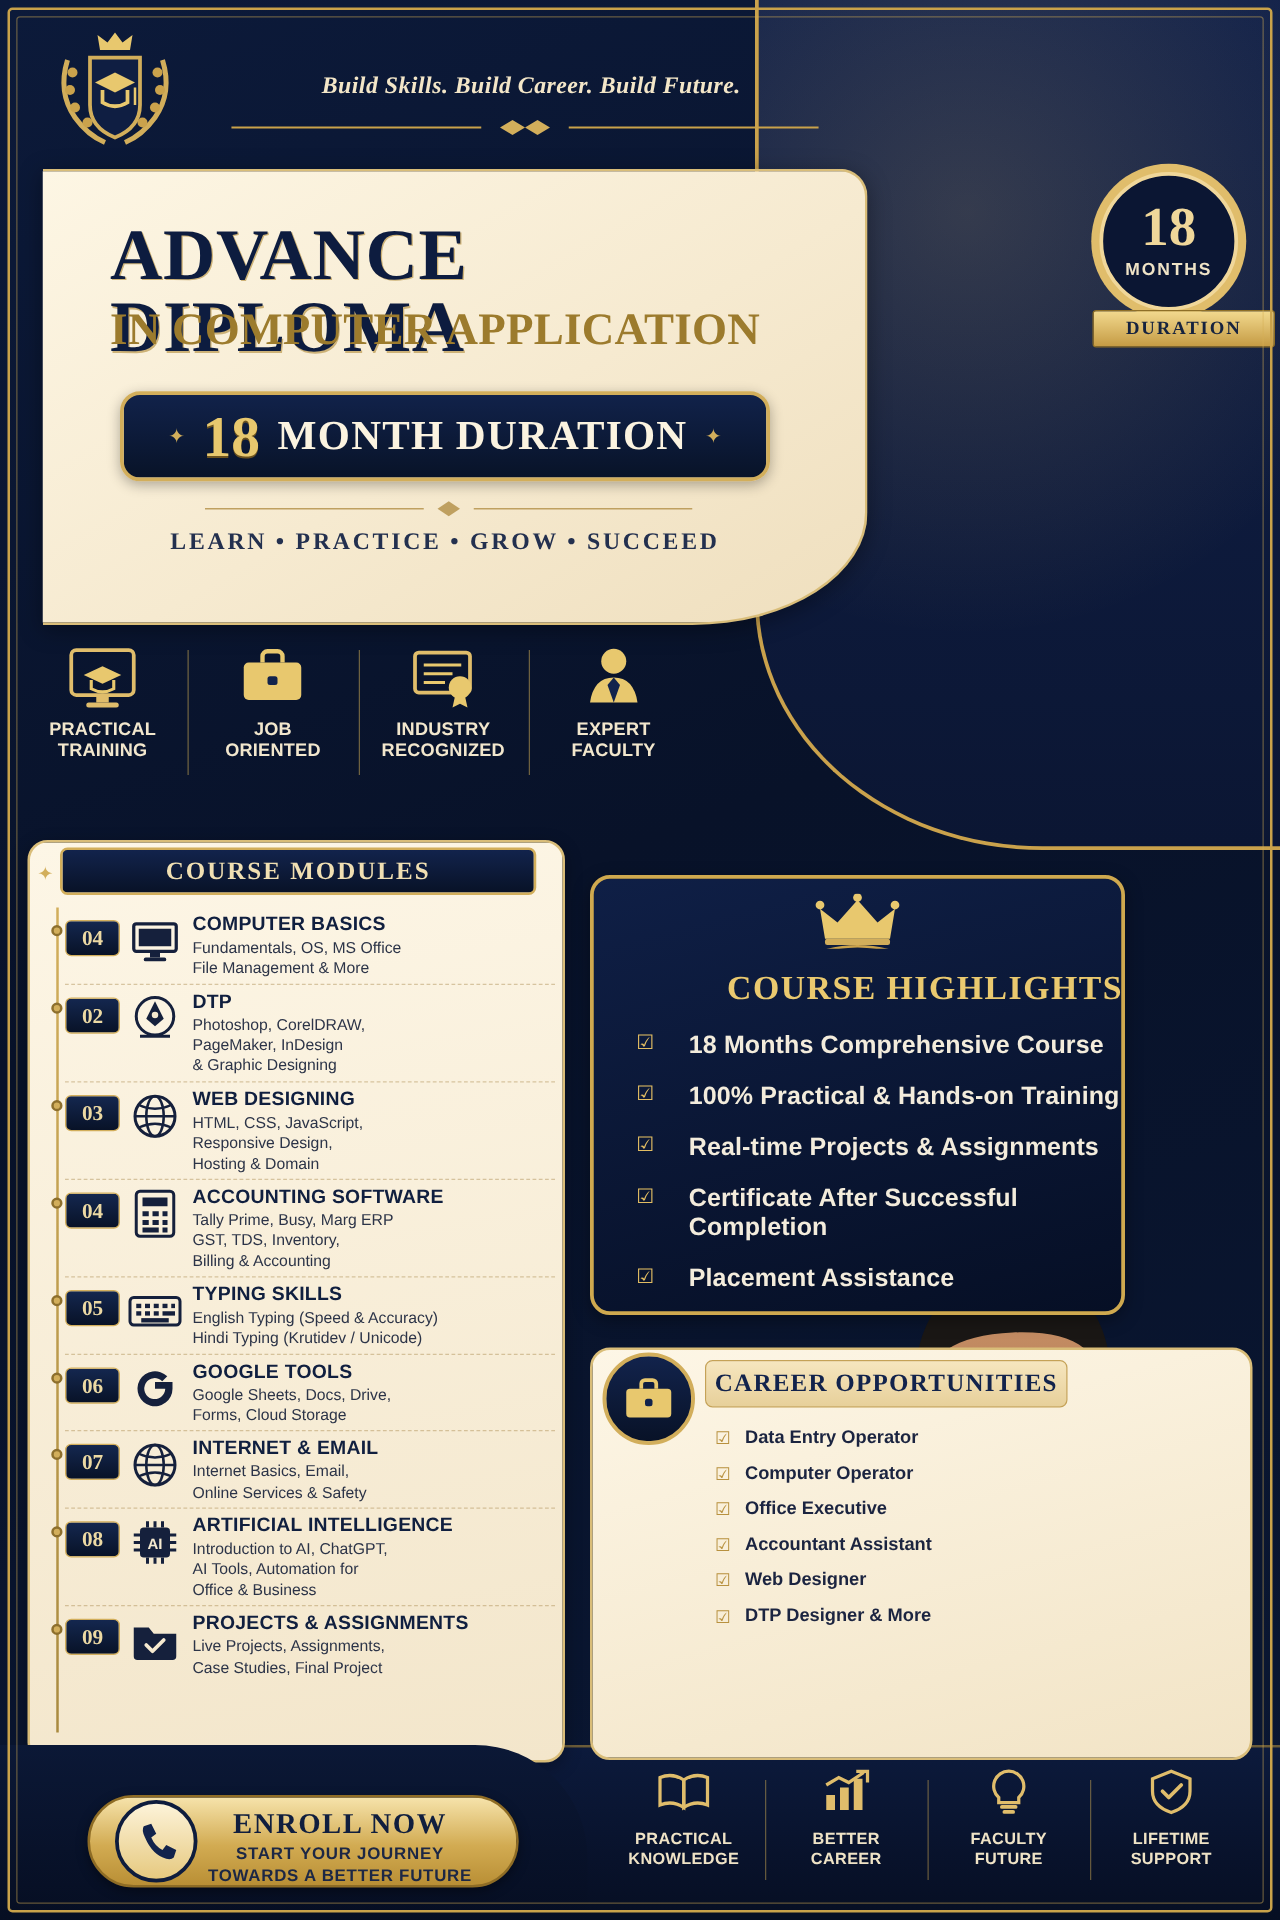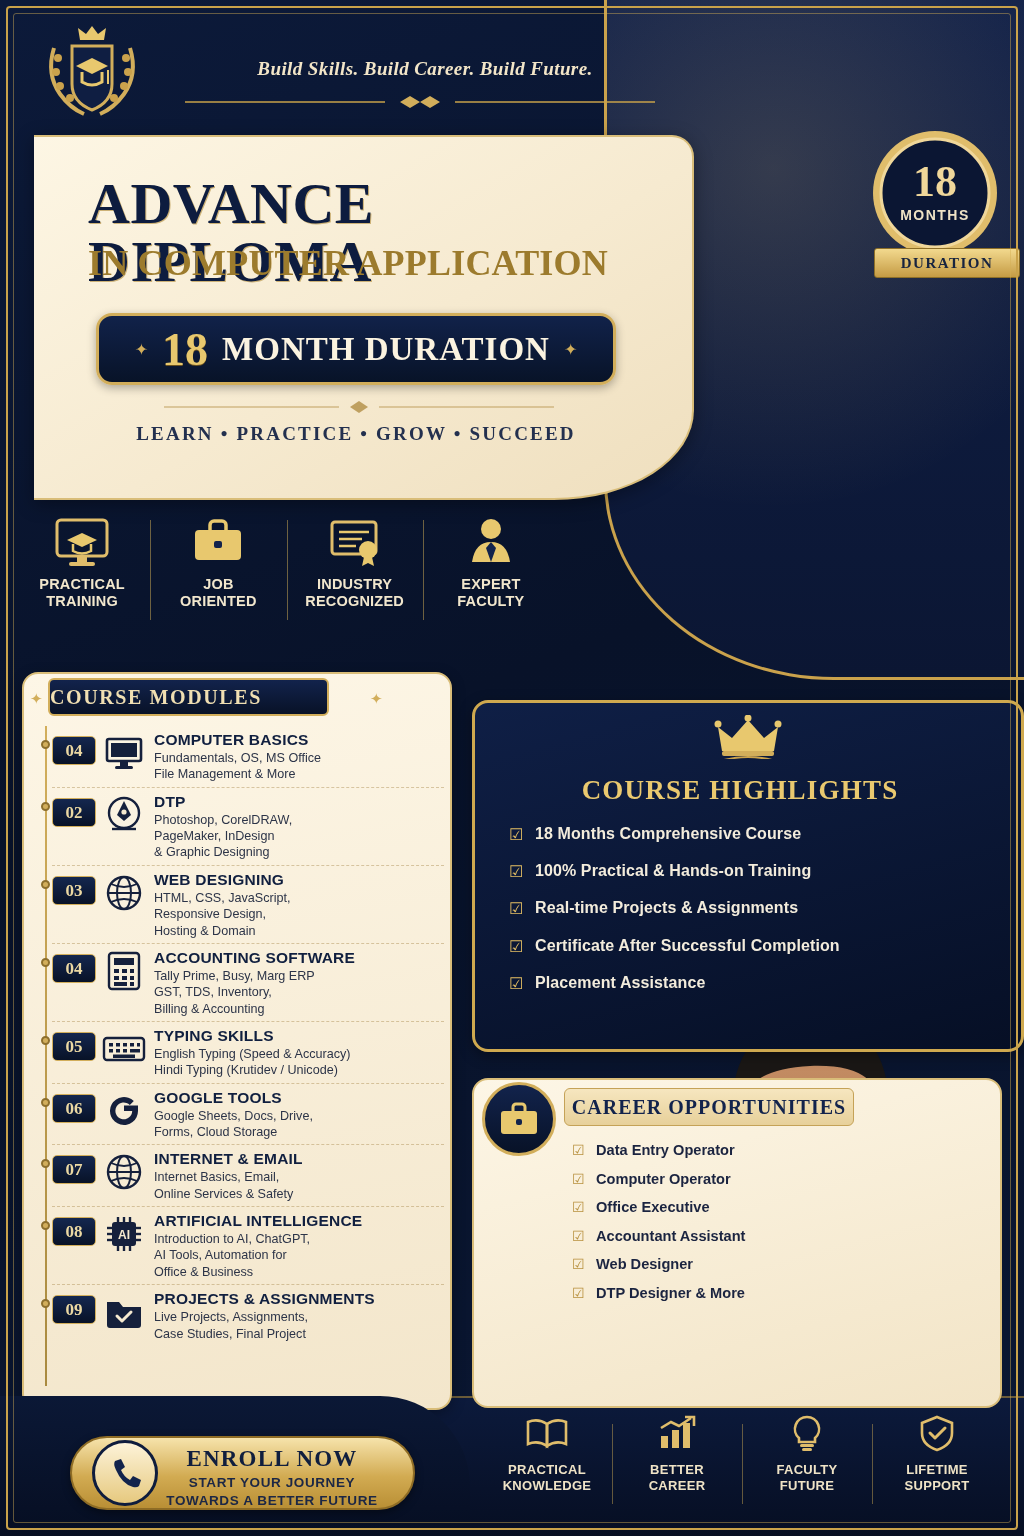--- a/index.html
+++ b/index.html
@@ -117,25 +117,25 @@
   .feat svg{ display:block; margin:0 auto; }
 
   
   .modules-card{
     position:absolute; left:22px; top:672px; width:430px; height:738px; z-index:8;
     background:linear-gradient(170deg,#fdf6e6,#f3e6cb);
     border:2px solid #d9bd79; border-radius:16px;
     box-shadow:0 4px 14px rgba(0,0,0,.3);
   }
   .modules-title{
-    position:absolute; left:48px; top:678px; width:281px; height:38px; z-index:9;
+    position:absolute; left:48px; top:678px; width:381px; height:38px; z-index:9;
     background:linear-gradient(180deg,#12234c,#081227);
     border:2px solid #d2ae5b; border-radius:6px;
     color:#f0dfb2; font-family:"Liberation Serif", serif; font-weight:bold;
-    font-size:20px; letter-spacing:1.6px; line-height:34px;
+    font-size:20px; letter-spacing:1.6px; text-align:center; line-height:34px;
   }
   .mt-left,.mt-right{
     position:absolute; top:690px; width:18px; height:16px; z-index:9; color:#d2ae5b; font-size:15px;
   }
   .mt-left{ left:30px; } .mt-right{ left:370px; }
 
   .rail{
     position:absolute; left:45px; top:726px; width:2px; height:660px; z-index:9;
     background:linear-gradient(180deg,#d2ae5b,#a98a3f);
   }
@@ -160,35 +160,35 @@
   .micon{ flex:0 0 56px; height:44px; display:flex; align-items:center; justify-content:center; }
   .mtext{ flex:1; padding-left:2px; }
   .mname{
     font-weight:bold; font-size:15.5px; color:#101f3f; letter-spacing:.2px;
     font-family:"Liberation Sans", sans-serif;
   }
   .mdesc{ font-size:12.6px; color:#2c3448; line-height:1.3; margin-top:1px; }
 
   
   .highlights{
-    position:absolute; left:472px; top:700px; width:552px; height:352px; z-index:8;
+    position:absolute; left:472px; top:700px; width:428px; height:352px; z-index:8;
     background:linear-gradient(165deg,#0f1f46,#060f25);
     border:3px solid #cfa94f; border-radius:16px;
     box-shadow:0 4px 14px rgba(0,0,0,.35);
   }
   .crown{ position:absolute; left:50%; top:12px; transform:translateX(-50%); }
   .hl-title{
     position:absolute; left:0; top:72px; width:530px; text-align:center;
     font-family:"Liberation Serif", serif; font-weight:bold; font-size:27px;
     color:#eac96f; letter-spacing:1.2px;
   }
   .hl-list{ position:absolute; left:34px; top:122px; width:400px; }
   .hl-item{ display:flex; align-items:flex-start; margin-bottom:18px; }
   .hl-check{ flex:0 0 26px; color:#e2bd63; font-size:16px; line-height:1.2; }
-  .hl-text{ color:#f3ecdc; font-size:16px; font-weight:bold; letter-spacing:.1px; }
+  .hl-text{ color:#f3ecdc; font-size:20px; font-weight:bold; letter-spacing:.1px;margin-left:16px; }
 
   .badge{
     position:absolute; right:24px; top:128px; width:130px; height:130px; z-index:9;
   }
   .badge-ribbon{
     position:absolute; right:4px; top:248px; width:146px; height:30px; z-index:10;
     background:linear-gradient(180deg,#f2d98e,#c59b44);
     border:1px solid #8e6f27; border-radius:3px;
     color:#16233f; font-family:"Liberation Serif", serif; font-weight:bold;
     font-size:15px; letter-spacing:1.5px; text-align:center; line-height:28px;

